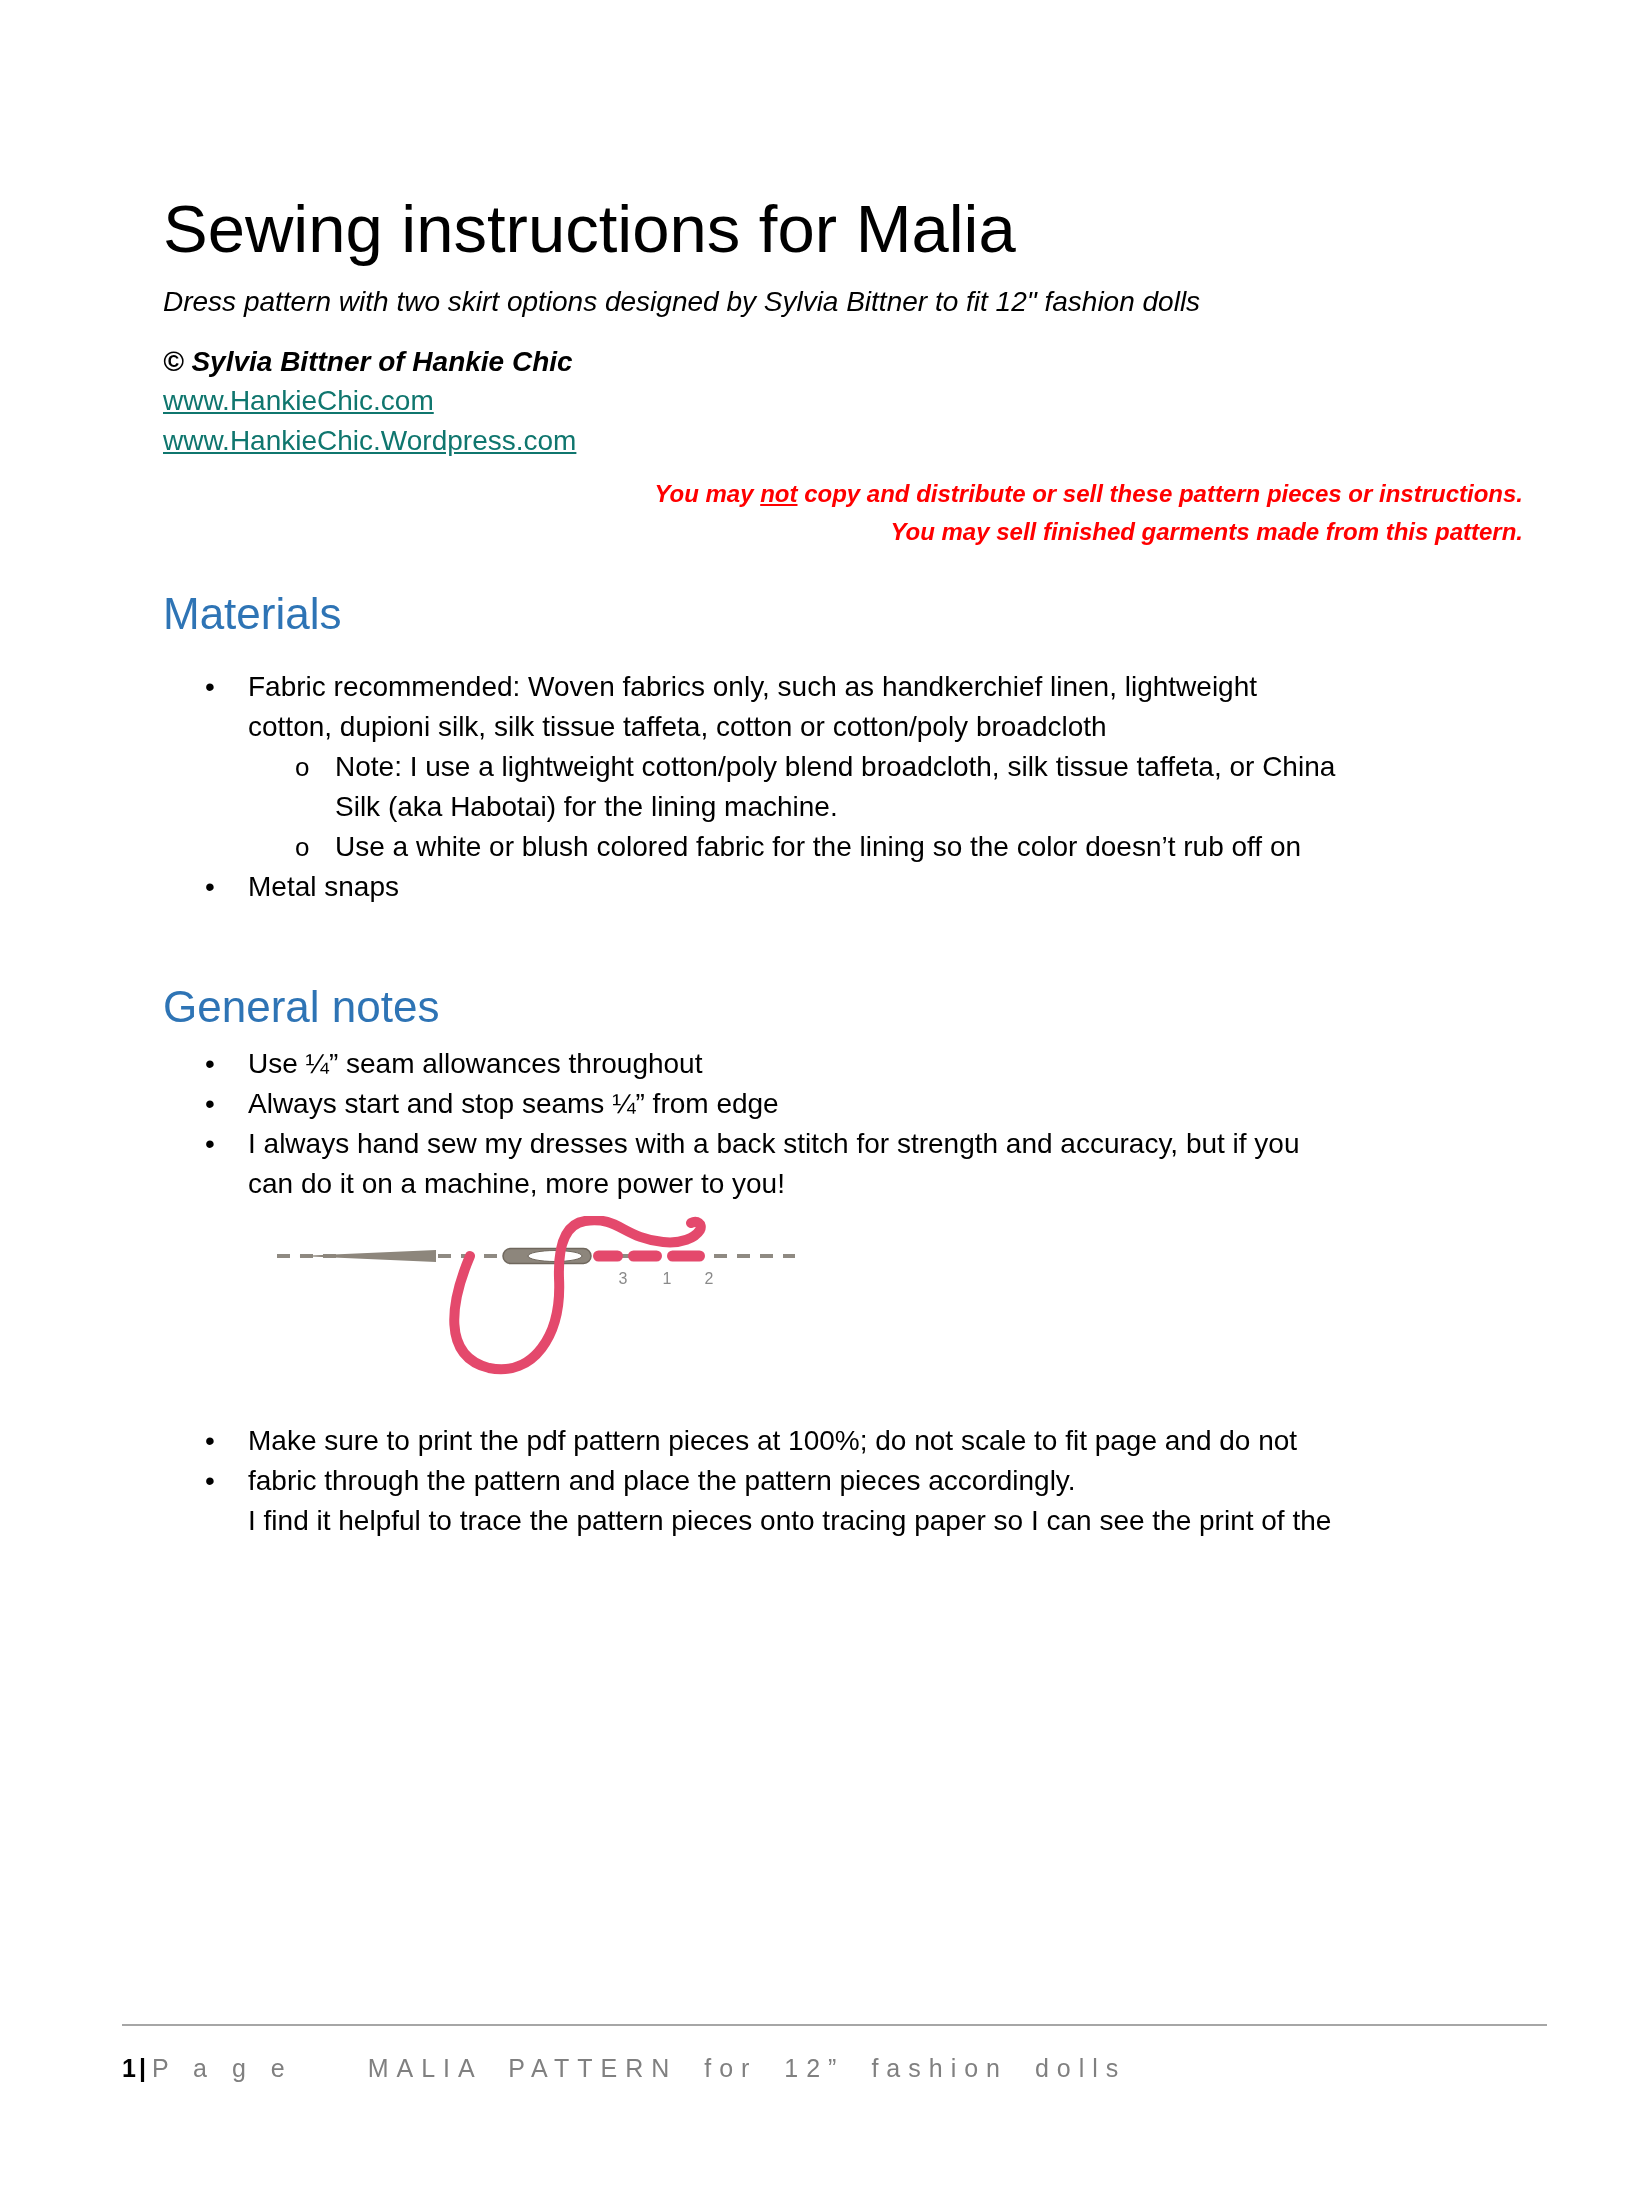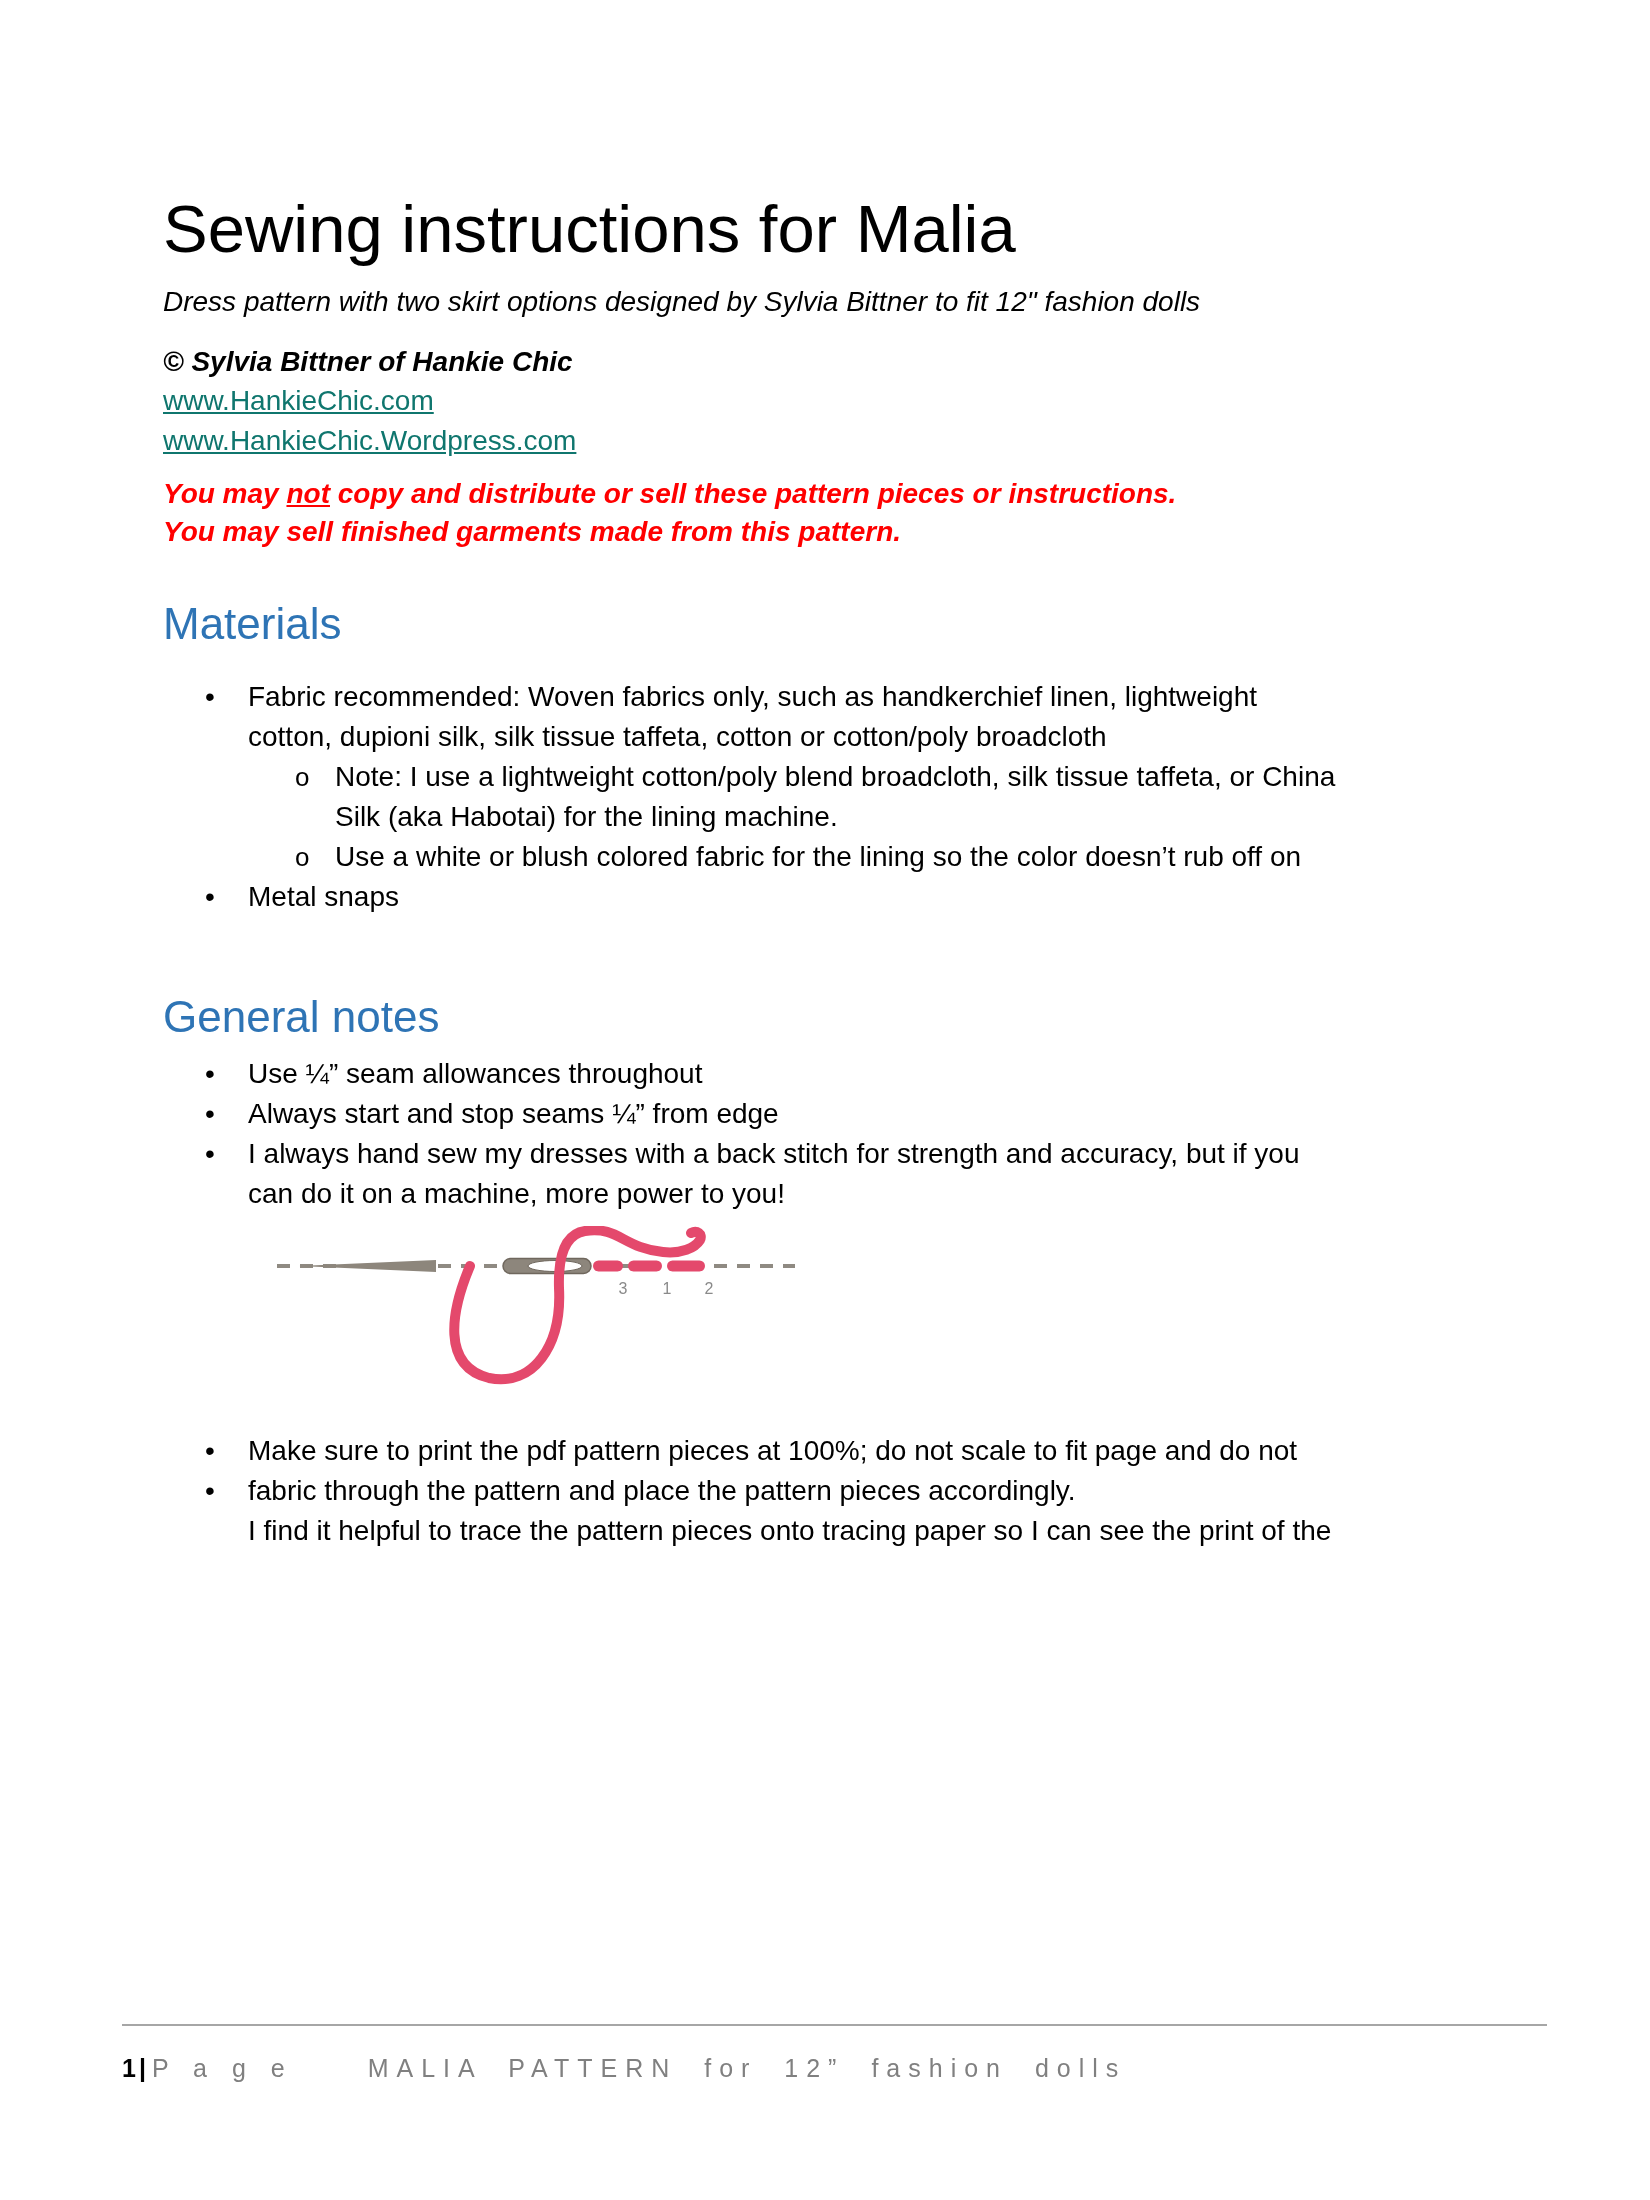--- a/index.html
+++ b/index.html
@@ -17,30 +17,30 @@
     margin: 190px 0 0 0;
     font-size: 67px; font-weight: 400; line-height: 77px;
     letter-spacing: 0;
   }
   .subtitle { margin: 16px 0 0 0; font-size: 28px; font-style: italic; line-height: 38px; }
   .copyright { margin: 22px 0 0 0; font-size: 28px; font-weight: bold; font-style: italic; line-height: 38px; }
   .link-line { margin: 0; font-size: 28px; line-height: 40px; }
   .link-line a { color: #0f766e; text-decoration: underline; cursor: pointer; }
   .notice {
     margin: 14px 0 0 0;
-    font-size: 28px; font-weight: bold; font-style: italic;
-    color: #FF0000; line-height: 38px;
+    font-size: 24px; font-weight: bold; font-style: italic;
+    color: #FF0000; line-height: 38px; text-align: right;
   }
   .notice .u { text-decoration: underline; }
 
   h2.h {
     font-size: 44px; font-weight: 400; color: #2E74B5;
     line-height: 50px; margin: 0;
   }
-  #materials-heading { margin-top: 48px; }
+  #materials-heading { margin-top: 38px; }
   #general-heading  { margin-top: 75px; }
 
   .blist { font-size: 28px; line-height: 40px; }
   #materials-list { margin-top: 28px; }
   #general-list-1 { margin-top: 12px; }
   #general-list-2 { margin-top: 30px; }
   .brow { display: flex; align-items: flex-start; }
   .lvl1 { padding-left: 42px; }
   .lvl1 > .mark { width: 43px; flex: none; }
   .lvl2 { padding-left: 132px; }

